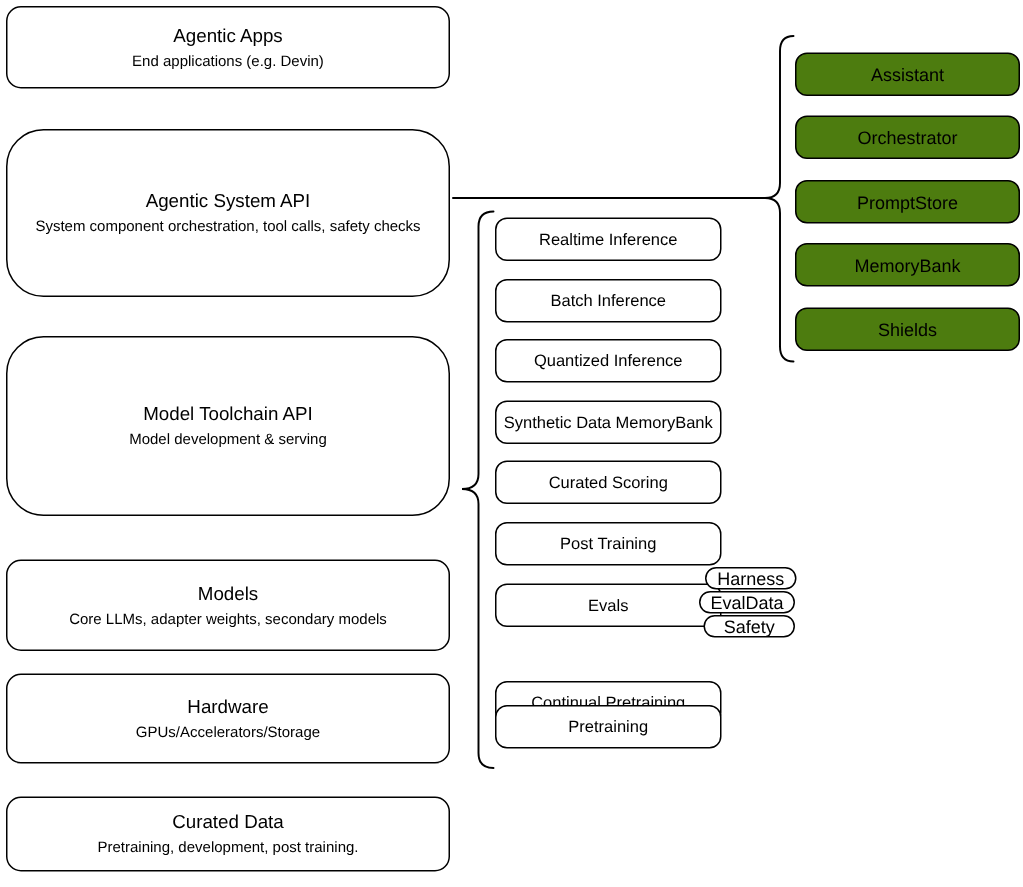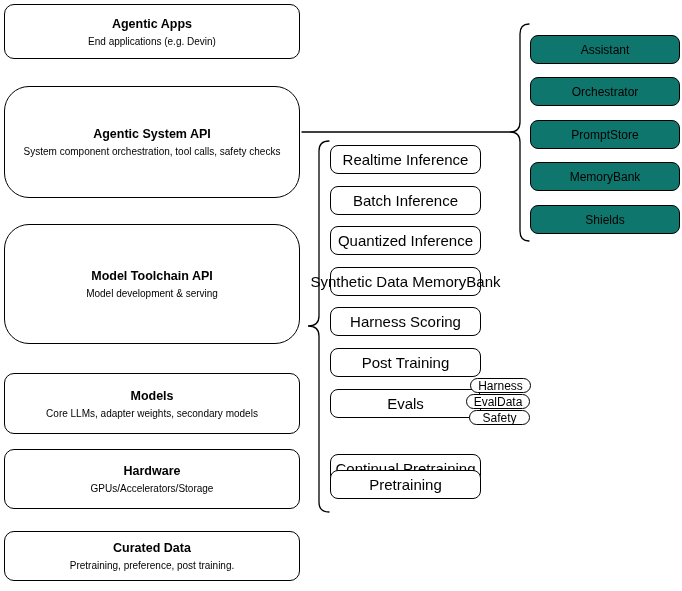--- a/index.html
+++ b/index.html
@@ -34,54 +34,53 @@
     display: flex;
     flex-direction: column;
     align-items: center;
     justify-content: center;
     text-align: center;
     z-index: 2;
   }
   .lbox .title {
     font-size: 12.5px;
     line-height: 15px;
-    font-weight: bold;
   }
   .lbox .subtitle {
     font-size: 10px;
     line-height: 11px;
     margin-top: 4px;
     padding: 0 10px;
   }
   .mbox {
     position: absolute;
     left: 330px;
     width: 151px;
     height: 29px;
     box-sizing: border-box;
     border: 1px solid #000000;
     border-radius: 8px;
     background: #ffffff;
     display: flex;
     align-items: center;
     justify-content: center;
     text-align: center;
-    font-size: 15px;
+    font-size: 11px;
     z-index: 2;
     white-space: nowrap;
   }
   .rbox {
     position: absolute;
     left: 530px;
     width: 150px;
     height: 29px;
     box-sizing: border-box;
     border: 1px solid #000000;
     border-radius: 8px;
-    background: #0f766e;
+    background: #4d7c0f;
     display: flex;
     align-items: center;
     justify-content: center;
     text-align: center;
     font-size: 12px;
     z-index: 2;
   }
   .pill {
     position: absolute;
     box-sizing: border-box;
@@ -131,28 +130,28 @@
     <div class="subtitle">Core LLMs, adapter weights, secondary models</div>
   </div>
 
   <div class="lbox" style="top:449px;height:60px;border-radius:10px">
     <div class="title">Hardware</div>
     <div class="subtitle">GPUs/Accelerators/Storage</div>
   </div>
 
   <div class="lbox" style="top:531px;height:50px;border-radius:10px">
     <div class="title">Curated Data</div>
-    <div class="subtitle">Pretraining, preference, post training.</div>
+    <div class="subtitle">Pretraining, development, post training.</div>
   </div>
 
   <div class="mbox" style="top:145px">Realtime Inference</div>
   <div class="mbox" style="top:186px">Batch Inference</div>
   <div class="mbox" style="top:226px">Quantized Inference</div>
   <div class="mbox" style="top:267px">Synthetic Data MemoryBank</div>
-  <div class="mbox" style="top:307px">Harness Scoring</div>
+  <div class="mbox" style="top:307px">Curated Scoring</div>
   <div class="mbox" style="top:348px">Post Training</div>
   <div class="mbox" style="top:389px">Evals</div>
   <div class="mbox" style="top:454px">Continual Pretraining</div>
   <div class="mbox" style="top:470px">Pretraining</div>
 
   <div class="pill" style="left:470px;top:378px;width:61px;height:15px">Harness</div>
   <div class="pill" style="left:466px;top:394px;width:64px;height:15px">EvalData</div>
   <div class="pill" style="left:469px;top:410px;width:61px;height:15px">Safety</div>
 
   <div class="rbox" style="top:35px">Assistant</div>

